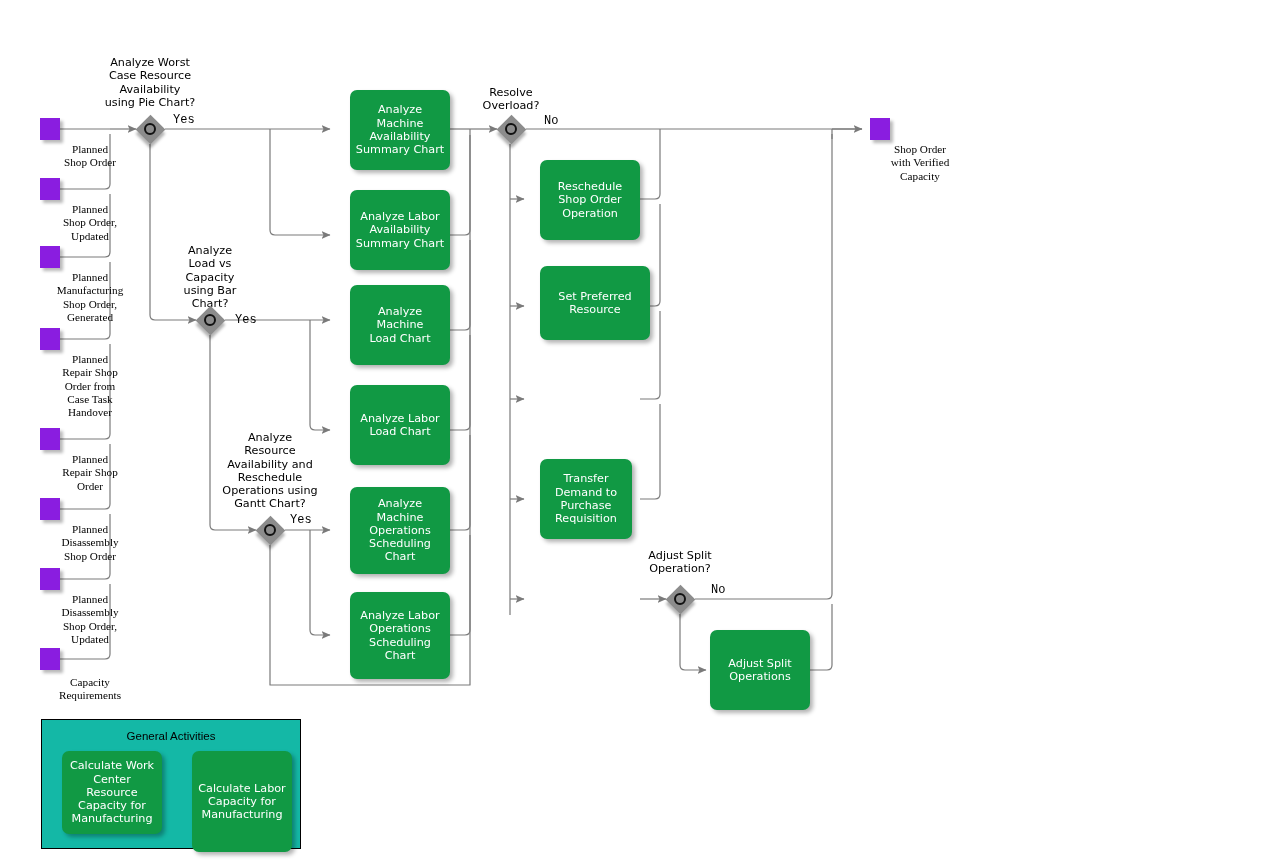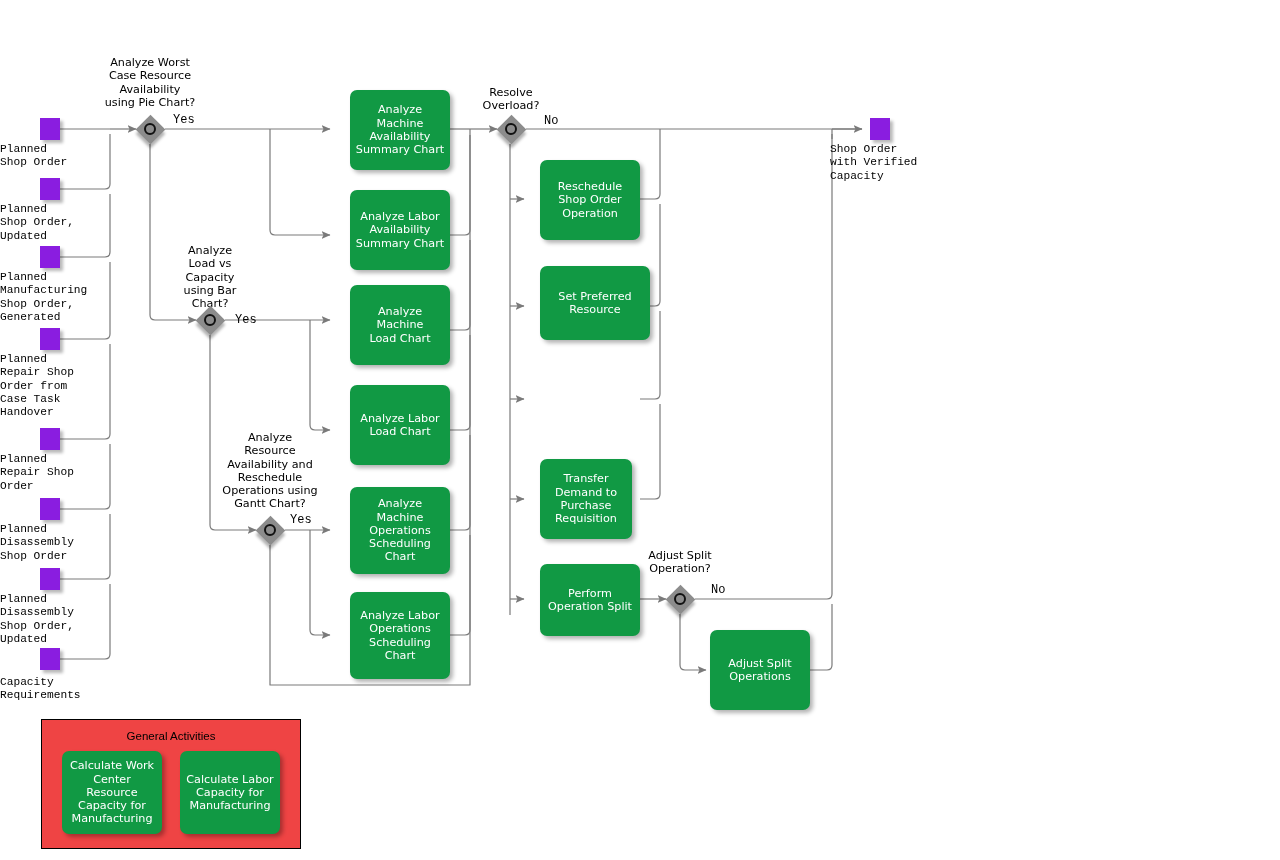--- a/index.html
+++ b/index.html
@@ -49,25 +49,27 @@
   
   .sq {
     position: absolute;
     width: 20px;
     height: 22px;
     background: #8A1DE0;
     box-shadow: 3px 3px 3px rgba(0,0,0,0.28);
   }
   .sqlabel {
     position: absolute;
-    font-family: Liberation Mono, monospace;
+    text-align: center;
+    font-family: Liberation Serif, serif;
     font-size: 11.2px;
     color: #000000;
     line-height: 13.3px;
     white-space: pre-line;
+    padding-left: 40px;
   }
   
   .act {
     position: absolute;
     background: #119944;
     border-radius: 7px;
     box-shadow: 3px 3px 4px rgba(0,0,0,0.30);
     display: flex;
     align-items: center;
     justify-content: center;
@@ -120,21 +122,21 @@
     position: absolute;
     font-family: Liberation Mono, monospace;
     font-size: 12px;
     color: #000000;
     white-space: nowrap;
   }
   
   .groupbox {
     position: absolute;
     border: 1px solid #000000;
-    background: #ef4444;
+    background: #14b8a6;
     box-sizing: border-box;
   }
   .grouptitle {
     position: absolute;
     width: 100%;
     text-align: center;
     font-family: "Liberation Sans", sans-serif;
     font-size: 11.5px;
     color: #000000;
   }
@@ -333,30 +335,28 @@
 
   <div class="act" style="left:540px; top:160px; width:100px; height:80px;">Reschedule
 Shop Order
 Operation</div>
   <div class="act" style="left:540px; top:266px; width:110px; height:74px;">Set Preferred
 Resource</div>
   <div class="act" style="left:540px; top:459px; width:92px; height:80px;">Transfer
 Demand to
 Purchase
 Requisition</div>
-  <div class="act" style="left:540px; top:564px; width:100px; height:72px;">Perform
-Operation Split</div>
 
   <div class="act" style="left:710px; top:630px; width:100px; height:80px;">Adjust Split
 Operations</div>
 
   <div class="groupbox" style="left:41px; top:719px; width:260px; height:130px;">
     <div class="grouptitle" style="left:0px; top:10px;">General Activities</div>
     <div class="act" style="left:20px; top:31px; width:100px; height:83px;">Calculate Work
 Center Resource
 Capacity for
 Manufacturing</div>
-    <div class="act" style="left:138px; top:31px; width:100px; height:83px;">Calculate Labor
+    <div class="act" style="left:150px; top:31px; width:100px; height:101px;">Calculate Labor
 Capacity for
 Manufacturing</div>
   </div>
 
 </div>
 
 </body></html>

